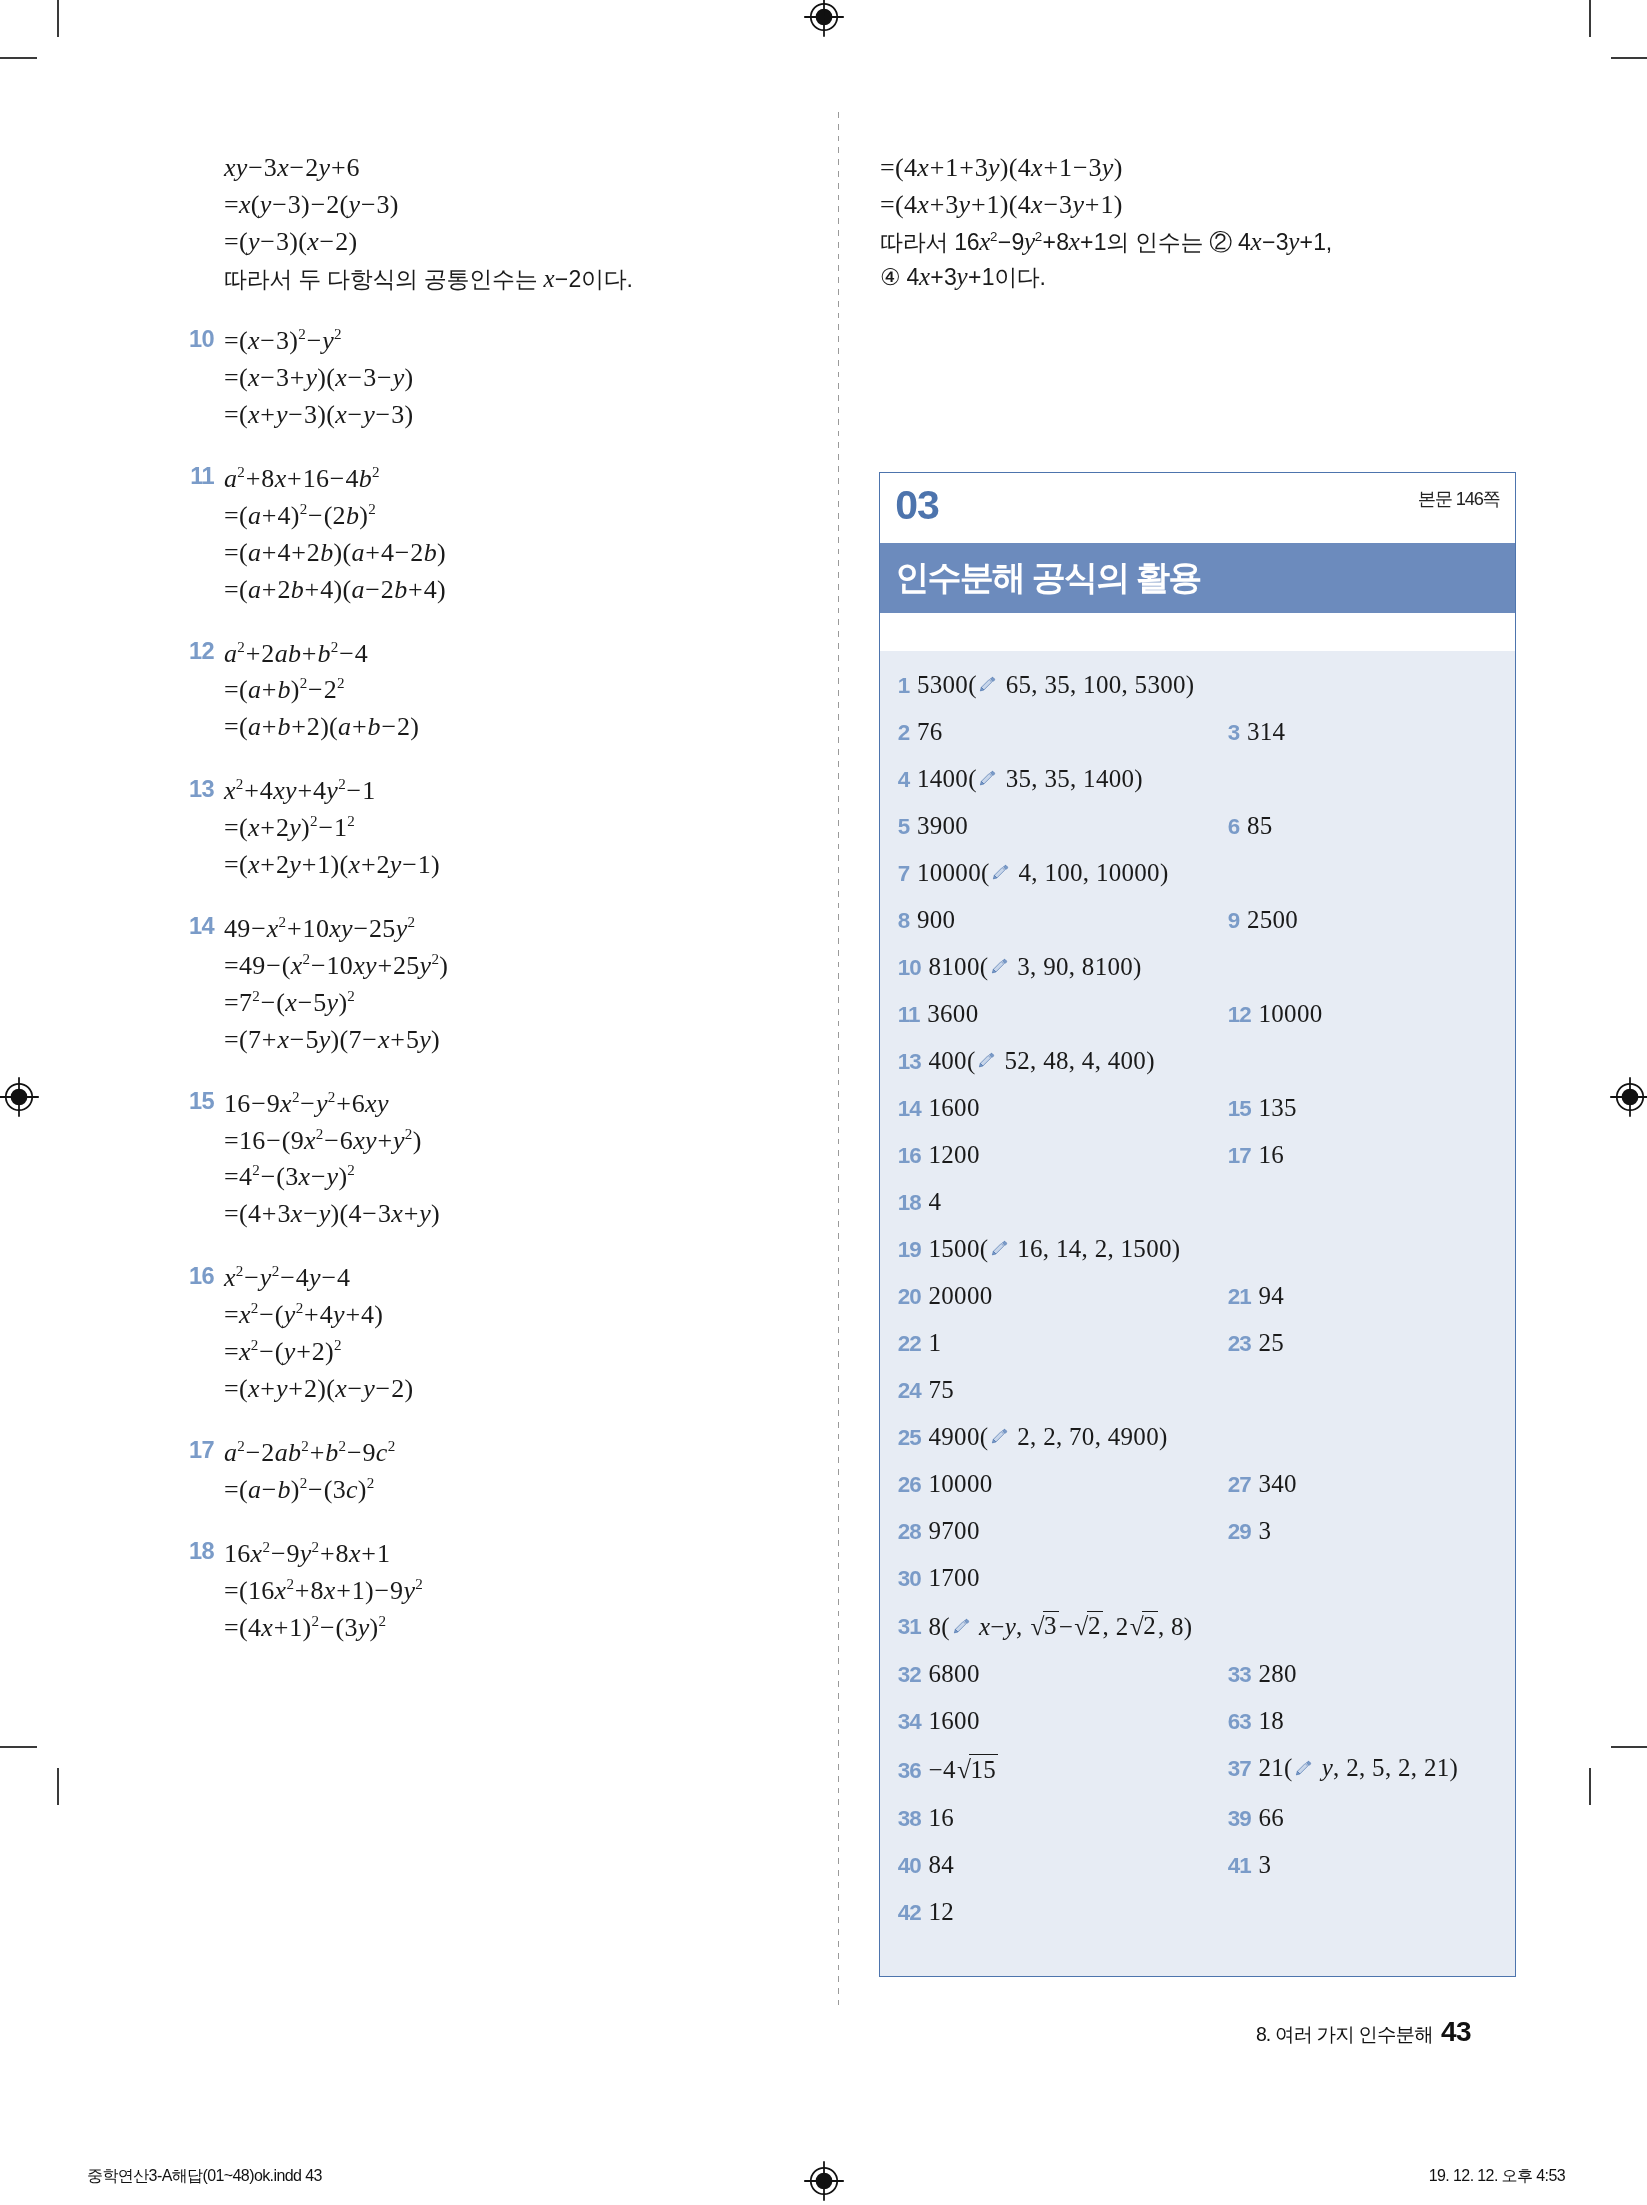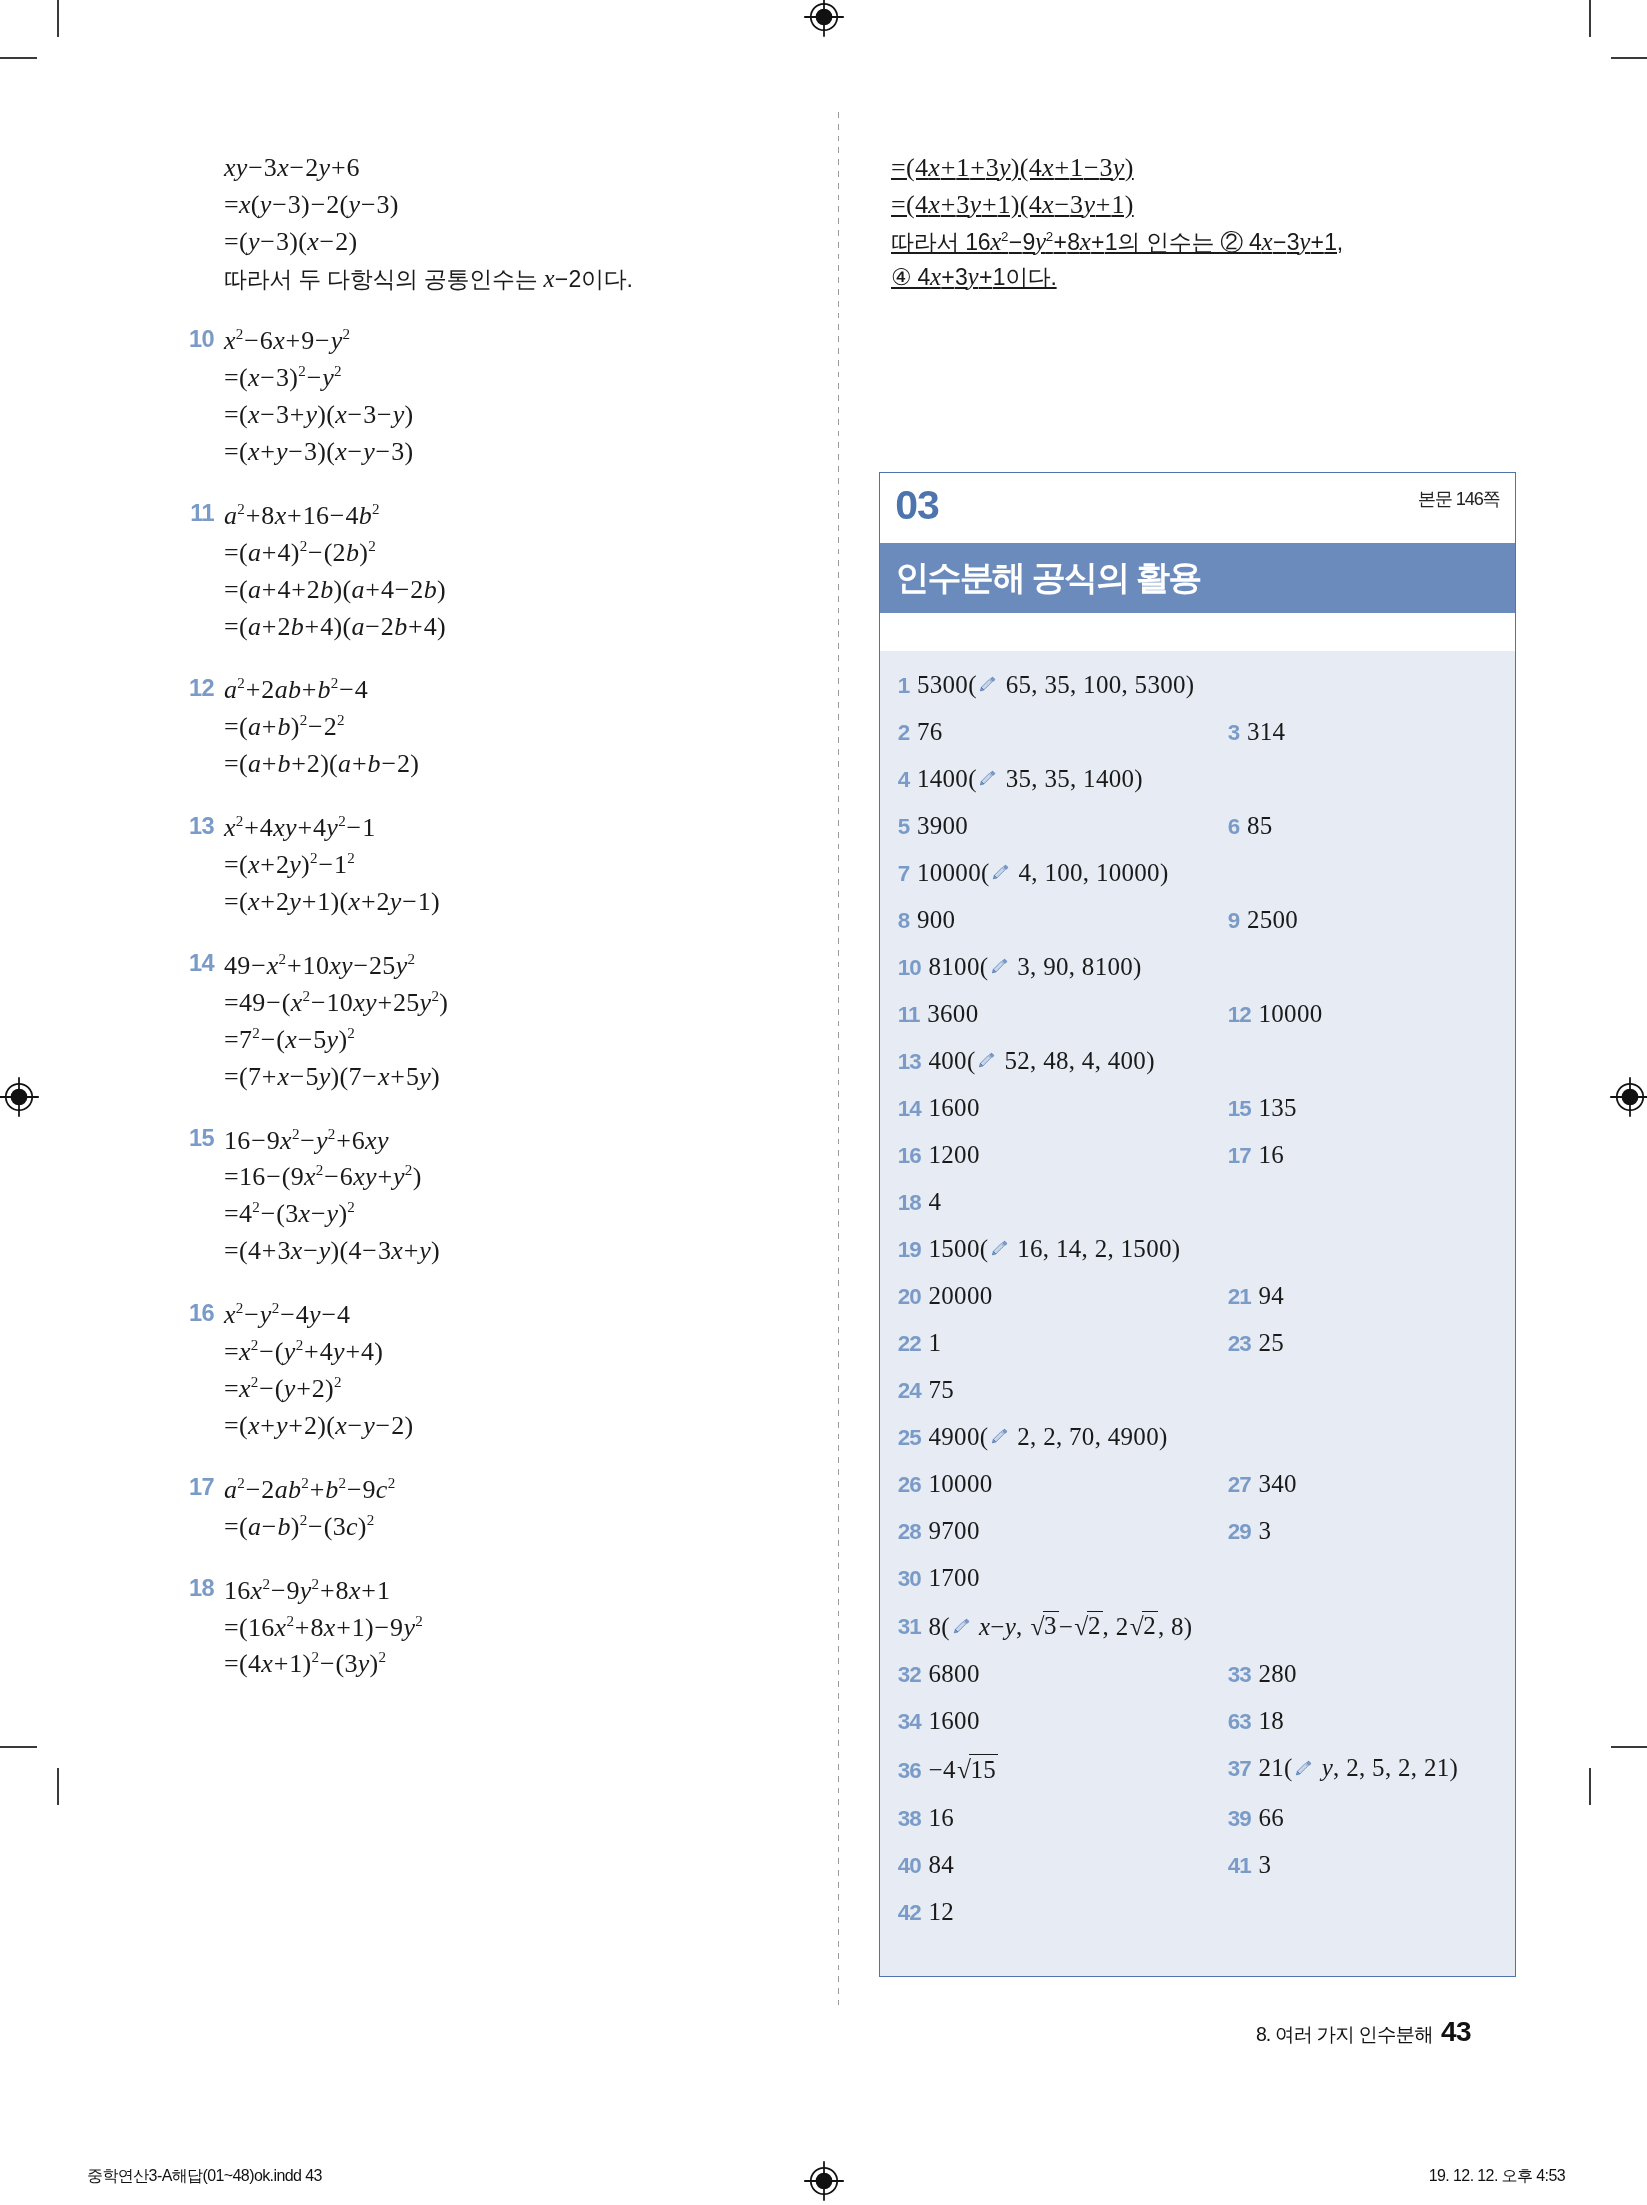--- a/index.html
+++ b/index.html
@@ -131,21 +131,20 @@
         <div class="mline"><i class="v">x</i><i class="v">y</i><span class="op">−</span>3<i class="v">x</i><span class="op">−</span>2<i class="v">y</i><span class="op">+</span>6</div>
         <div class="mline">=<i class="v">x</i>(<i class="v">y</i><span class="op">−</span>3)<span class="op">−</span>2(<i class="v">y</i><span class="op">−</span>3)</div>
         <div class="mline">=(<i class="v">y</i><span class="op">−</span>3)(<i class="v">x</i><span class="op">−</span>2)</div>
         <div class="mline ko">따라서 두 다항식의 공통인수는 <i>x</i><span class="op">−</span>2이다.</div>
       </div>
     </div>
 
     <div class="sol">
       <div class="num">10</div>
       <div class="lines">
-        <div class="mline"><i class="v">x</i><sup>2</sup><span class="op">−</span>6<i class="v">x</i><span class="op">+</span>9<span class="op">−</span><i class="v">y</i><sup>2</sup></div>
         <div class="mline">=(<i class="v">x</i><span class="op">−</span>3)<sup>2</sup><span class="op">−</span><i class="v">y</i><sup>2</sup></div>
         <div class="mline">=(<i class="v">x</i><span class="op">−</span>3<span class="op">+</span><i class="v">y</i>)(<i class="v">x</i><span class="op">−</span>3<span class="op">−</span><i class="v">y</i>)</div>
         <div class="mline">=(<i class="v">x</i><span class="op">+</span><i class="v">y</i><span class="op">−</span>3)(<i class="v">x</i><span class="op">−</span><i class="v">y</i><span class="op">−</span>3)</div>
       </div>
     </div>
 
     <div class="sol">
       <div class="num">11</div>
       <div class="lines">
         <div class="mline"><i class="v">a</i><sup>2</sup><span class="op">+</span>8<i class="v">x</i><span class="op">+</span>16<span class="op">−</span>4<i class="v">b</i><sup>2</sup></div>
@@ -218,21 +217,21 @@
         <div class="mline">=(16<i class="v">x</i><sup>2</sup><span class="op">+</span>8<i class="v">x</i><span class="op">+</span>1)<span class="op">−</span>9<i class="v">y</i><sup>2</sup></div>
         <div class="mline">=(4<i class="v">x</i><span class="op">+</span>1)<sup>2</sup><span class="op">−</span>(3<i class="v">y</i>)<sup>2</sup></div>
       </div>
     </div>
 
   </div>
 
   <div class="col col-right">
 
     <div class="sol">
-      <div class="lines" style="margin-left:12px;text-decoration:underline;">
+      <div class="lines" style="margin-left:1px;">
         <div class="mline">=(4<i class="v">x</i><span class="op">+</span>1<span class="op">+</span>3<i class="v">y</i>)(4<i class="v">x</i><span class="op">+</span>1<span class="op">−</span>3<i class="v">y</i>)</div>
         <div class="mline">=(4<i class="v">x</i><span class="op">+</span>3<i class="v">y</i><span class="op">+</span>1)(4<i class="v">x</i><span class="op">−</span>3<i class="v">y</i><span class="op">+</span>1)</div>
         <div class="mline ko">따라서 16<i>x</i><sup>2</sup><span class="op">−</span>9<i>y</i><sup>2</sup><span class="op">+</span>8<i>x</i><span class="op">+</span>1의 인수는 ② 4<i>x</i><span class="op">−</span>3<i>y</i><span class="op">+</span>1,</div>
         <div class="mline ko">④ 4<i>x</i><span class="op">+</span>3<i>y</i><span class="op">+</span>1이다.</div>
       </div>
     </div>
 
     <div class="section-card">
       <div class="sc-top">
         <div class="sc-num">03</div>

